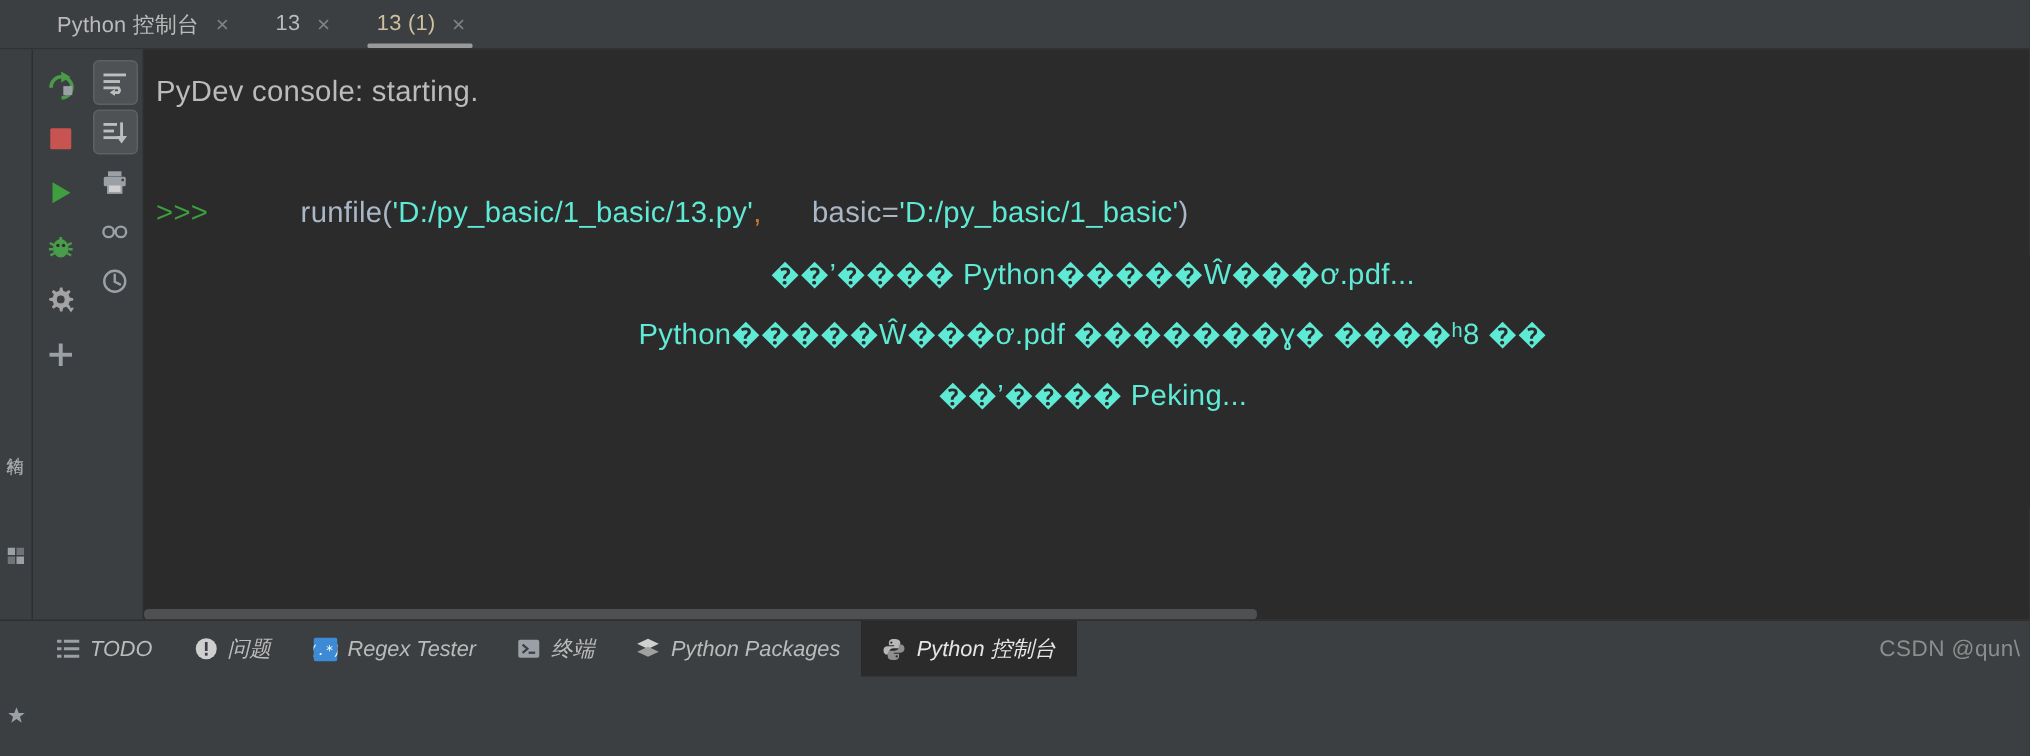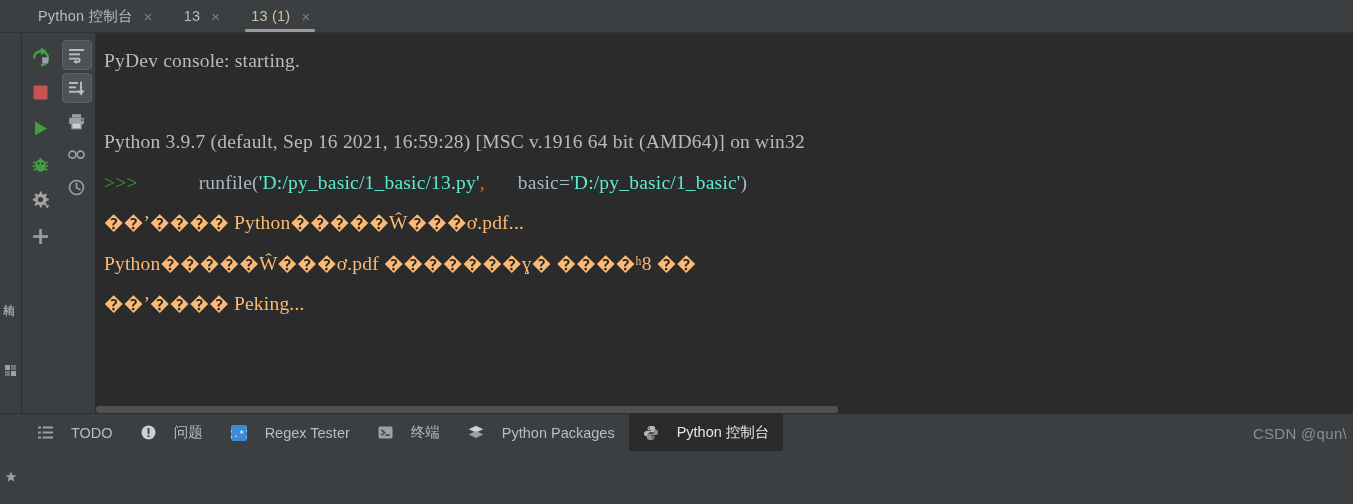--- a/index.html
+++ b/index.html
@@ -92,58 +92,59 @@
 
   
   .console {
     flex: 1 1 auto; min-width: 0;
     background: #2b2b2b;
     position: relative;
     overflow: hidden;
     padding: 8px 0 0 8px;
   }
   .cline {
-    font-family: Liberation Serif, serif;
+    font-family: Liberation Sans, sans-serif;
     font-size: 19.5px;
     line-height: 40.5px;
     color: #a9b7c6;
     white-space: pre;
     letter-spacing: .2px;
   }
   .c-out    { color: #bbbbbb; }
   .c-prompt { color: #3c9e3c; }
   .c-ident  { color: #a9b7c6; margin-left: 28px; }
   .c-punc   { color: #a9b7c6; }
   .c-str    { color: #5eead4; }
   .c-comma  { color: #cc7832; }
-  .c-repl   { color: #fdba74; }
+  .c-repl   { color: #5eead4; text-align: center; }
 
   .hscroll {
     position: absolute; left: 0; bottom: 0; height: 8px; width: 100%;
     background: #2b2b2b;
   }
   .hscroll .thumb {
     position: absolute; left: 0; top: 1px; height: 7px; width: 742px;
     background: #4e5052; border-radius: 3px;
   }
 
   
   .statusbar {
     height: 38px; flex: 0 0 38px;
     background: #3c3f41;
     border-top: 1px solid #2f2f2f;
     display: flex; align-items: stretch;
     padding-left: 24px;
     position: relative;
   }
   .sbtn {
-    display: flex; align-items: center; gap: 18px;
+    display: flex; align-items: center; gap: 7px;
     padding: 0 14px;
     font-size: 14.5px; color: #bbbbbb;
     white-space: nowrap;
+    font-style: italic;
   }
   .sbtn.active { background: #2b2b2b; color: #e6e6e6; }
   .watermark {
     position: absolute; right: 6px; top: 50%; transform: translateY(-50%);
     font-size: 15px; color: #8d8d8d; letter-spacing: .3px;
   }
   .ico { display: inline-flex; align-items: center; justify-content: center; }
 </style>
 </head>
 <body>
@@ -261,21 +262,20 @@
         <svg width="19" height="19" viewBox="0 0 19 19">
           <circle cx="9.5" cy="9.5" r="7" fill="none" stroke="#9aa0a6" stroke-width="1.6"></circle>
           <path d="M9.5 5.2 V9.8 L13 11.6" fill="none" stroke="#9aa0a6" stroke-width="1.6" stroke-linecap="round"></path>
         </svg>
       </div>
     </div>
 
     <div class="console">
       <div class="cline c-out">PyDev console: starting.</div>
       <div class="cline">&nbsp;</div>
-      <div class="cline c-out">Python 3.9.7 (default, Sep 16 2021, 16:59:28) [MSC v.1916 64 bit (AMD64)] on win32</div>
       <div class="cline"><span class="c-prompt">&gt;&gt;&gt;</span><span class="c-ident"> </span><span class="c-ident">runfile</span><span class="c-punc">(</span><span class="c-str">'D:/py_basic/1_basic/13.py'</span><span class="c-comma">,</span><span class="c-ident"> basic=</span><span class="c-str">'D:/py_basic/1_basic'</span><span class="c-punc">)</span></div>
       <div class="cline c-repl">��’���� Python�����Ŵ���ơ.pdf...</div>
       <div class="cline c-repl">Python�����Ŵ���ơ.pdf �������ɣ� ����ʰ8 ��</div>
       <div class="cline c-repl">��’���� Peking...</div>
 
       <div class="hscroll">
         <div class="thumb"></div>
       </div>
     </div>
   </div>

